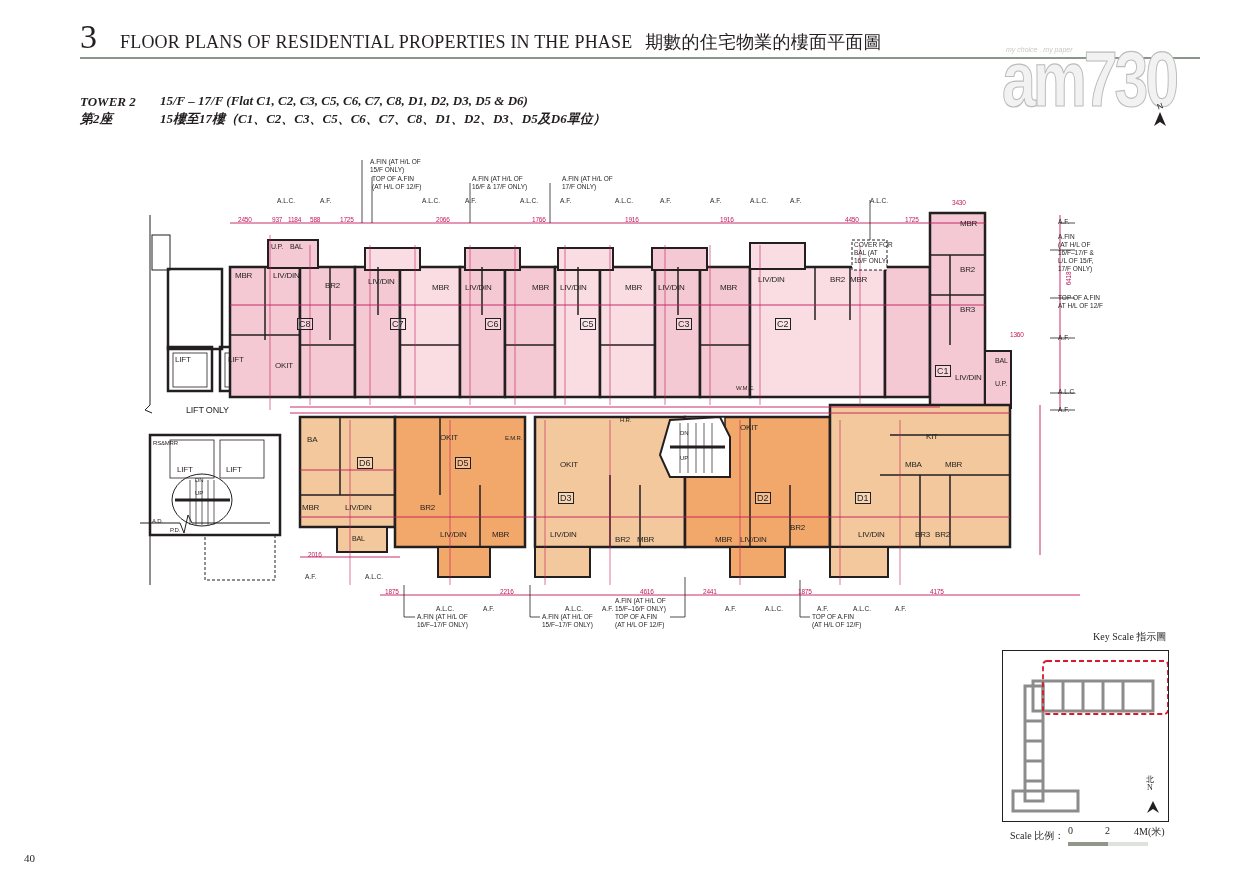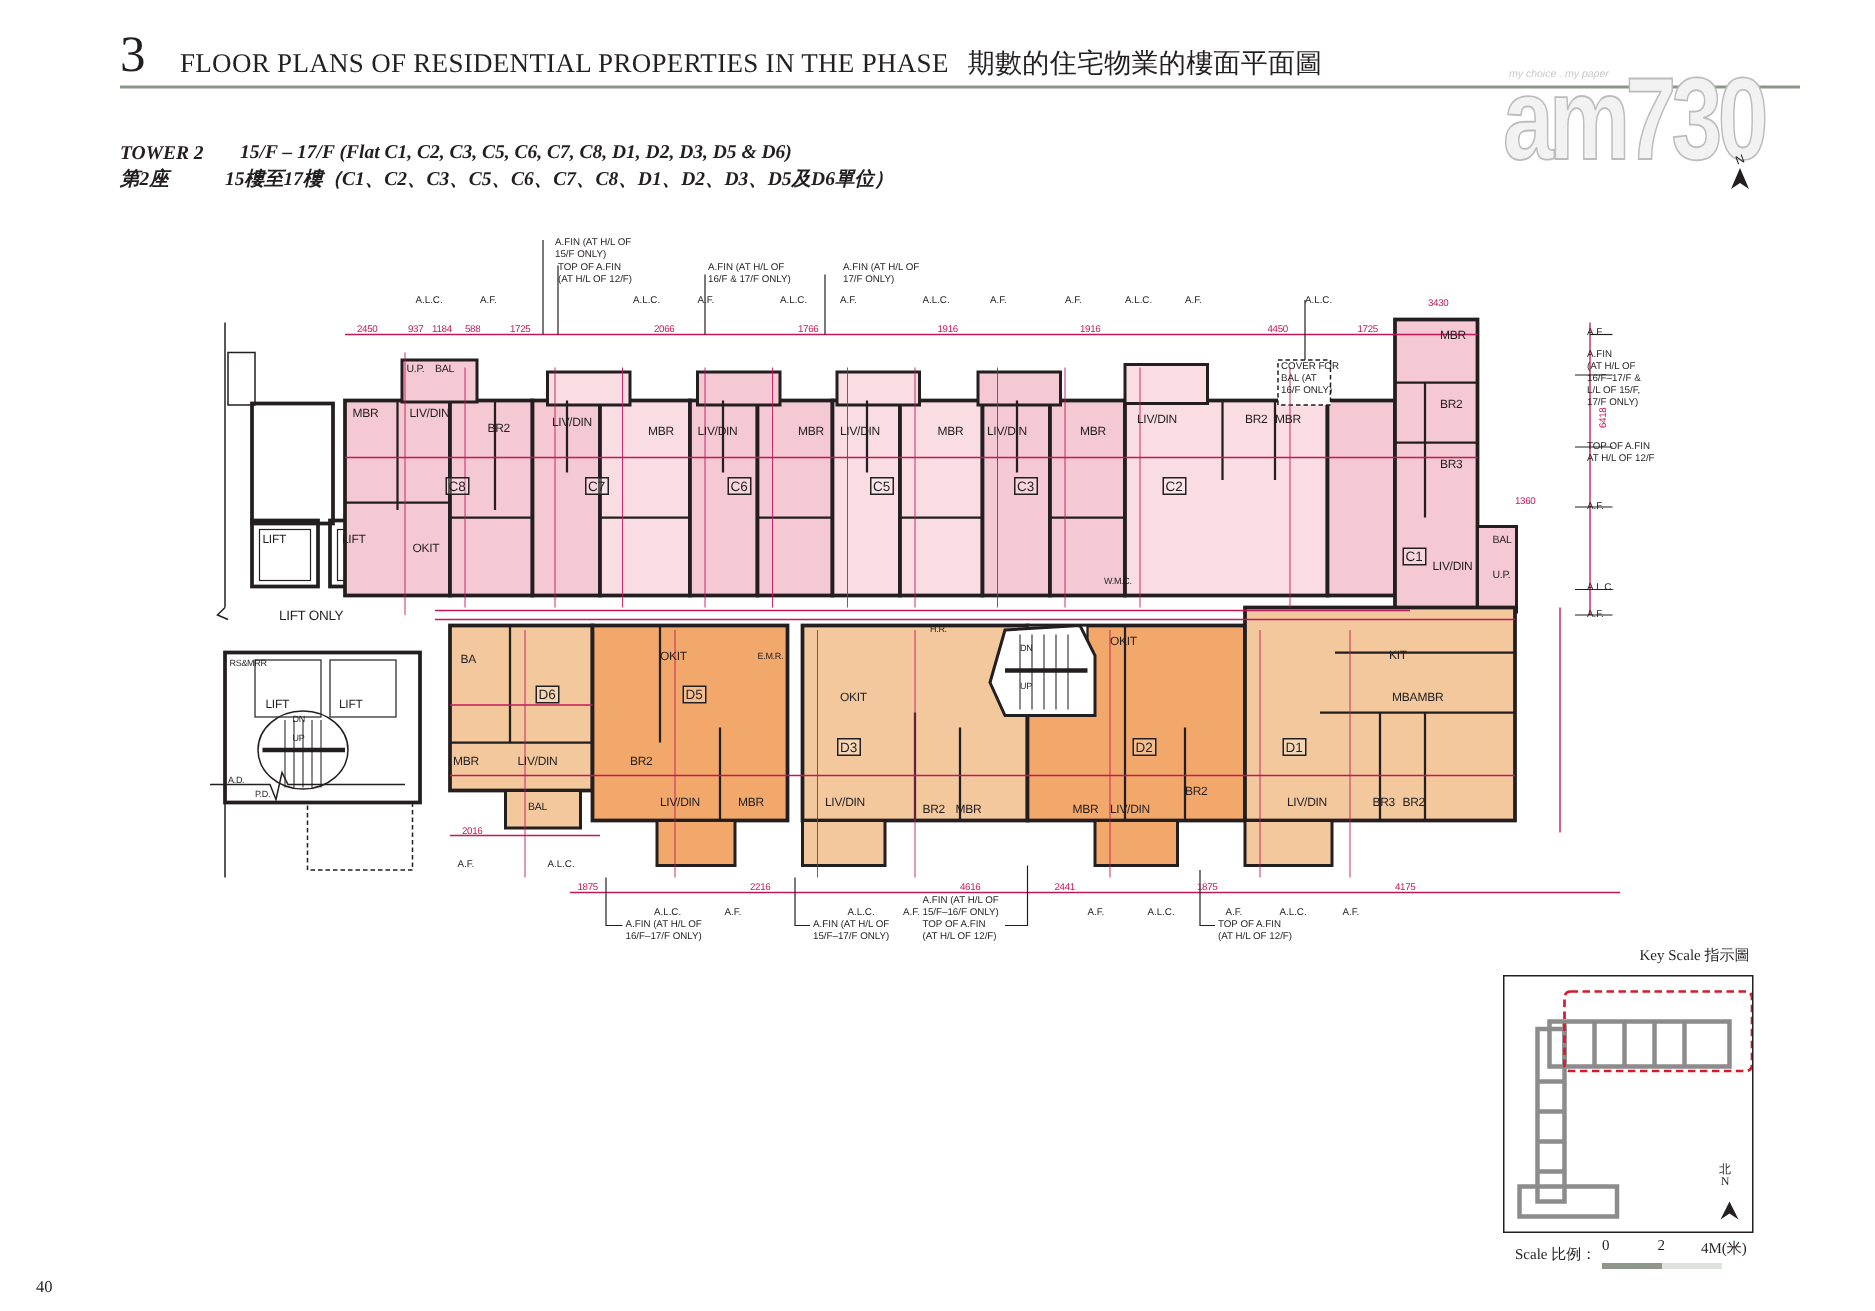--- a/index.html
+++ b/index.html
@@ -30,21 +30,21 @@
 <div class="abs header-num">3</div>
 <div class="abs header-title">
   <span>FLOOR PLANS OF RESIDENTIAL PROPERTIES IN THE PHASE</span>
   <span style="margin-left:8px;">期數的住宅物業的樓面平面圖</span>
 </div>
 <div class="abs header-rule"></div>
 
 <div class="abs sub" style="left:80px; top:94px;">TOWER 2</div>
 <div class="abs sub" style="left:160px; top:93px;">15/F – 17/F (Flat C1, C2, C3, C5, C6, C7, C8, D1, D2, D3, D5 &amp; D6)</div>
 <div class="abs sub" style="left:80px; top:110px;">第2座</div>
-<div class="abs sub" style="left:150px; top:110px;">15樓至17樓（C1、C2、C3、C5、C6、C7、C8、D1、D2、D3、D5及D6單位）</div>
+<div class="abs sub" style="left:160px; top:110px;">15樓至17樓（C1、C2、C3、C5、C6、C7、C8、D1、D2、D3、D5及D6單位）</div>
 
 <div class="abs logo">
   <span class="logo-text">am730</span>
   <span class="logo-tag">my choice . my paper</span>
 </div>
 
 <div class="abs north" style="left:1152px; top:102px; width:16px;">
   <div style="transform:rotate(-20deg);">N</div>
   <svg width="16" height="16" viewBox="0 0 16 16">
       <path d="M8 1 L14 15 L8 11 L2 15 Z" fill="#231f20"></path>
@@ -346,21 +346,21 @@
   <div class="lbl" style="left:410px; top:375px;">LIV/DIN</div>
   <div class="lbl" style="left:475px; top:380px;">BR2</div>
   <div class="lbl" style="left:497px; top:380px;">MBR</div>
 
   <div class="lbl" style="left:600px; top:268px;">OKIT</div>
   <div class="lbl" style="left:575px; top:380px;">MBR</div>
   <div class="lbl" style="left:600px; top:380px;">LIV/DIN</div>
   <div class="lbl" style="left:650px; top:368px;">BR2</div>
 
   <div class="lbl" style="left:786px; top:277px;">KIT</div>
-  <div class="lbl" style="left:788px; top:305px;">MBA</div>
+  <div class="lbl" style="left:765px; top:305px;">MBA</div>
   <div class="lbl" style="left:805px; top:305px;">MBR</div>
   <div class="lbl" style="left:775px; top:375px;">BR3</div>
   <div class="lbl" style="left:795px; top:375px;">BR2</div>
   <div class="lbl" style="left:718px; top:375px;">LIV/DIN</div>
 
   <div class="lbl" style="left:98px; top:61px; color:#c2185b; font-size:6.5px;">2450</div>
   <div class="lbl" style="left:132px; top:61px; color:#c2185b; font-size:6.5px;">937</div>
   <div class="lbl" style="left:148px; top:61px; color:#c2185b; font-size:6.5px;">1184</div>
   <div class="lbl" style="left:170px; top:61px; color:#c2185b; font-size:6.5px;">588</div>
   <div class="lbl" style="left:200px; top:61px; color:#c2185b; font-size:6.5px;">1725</div>

